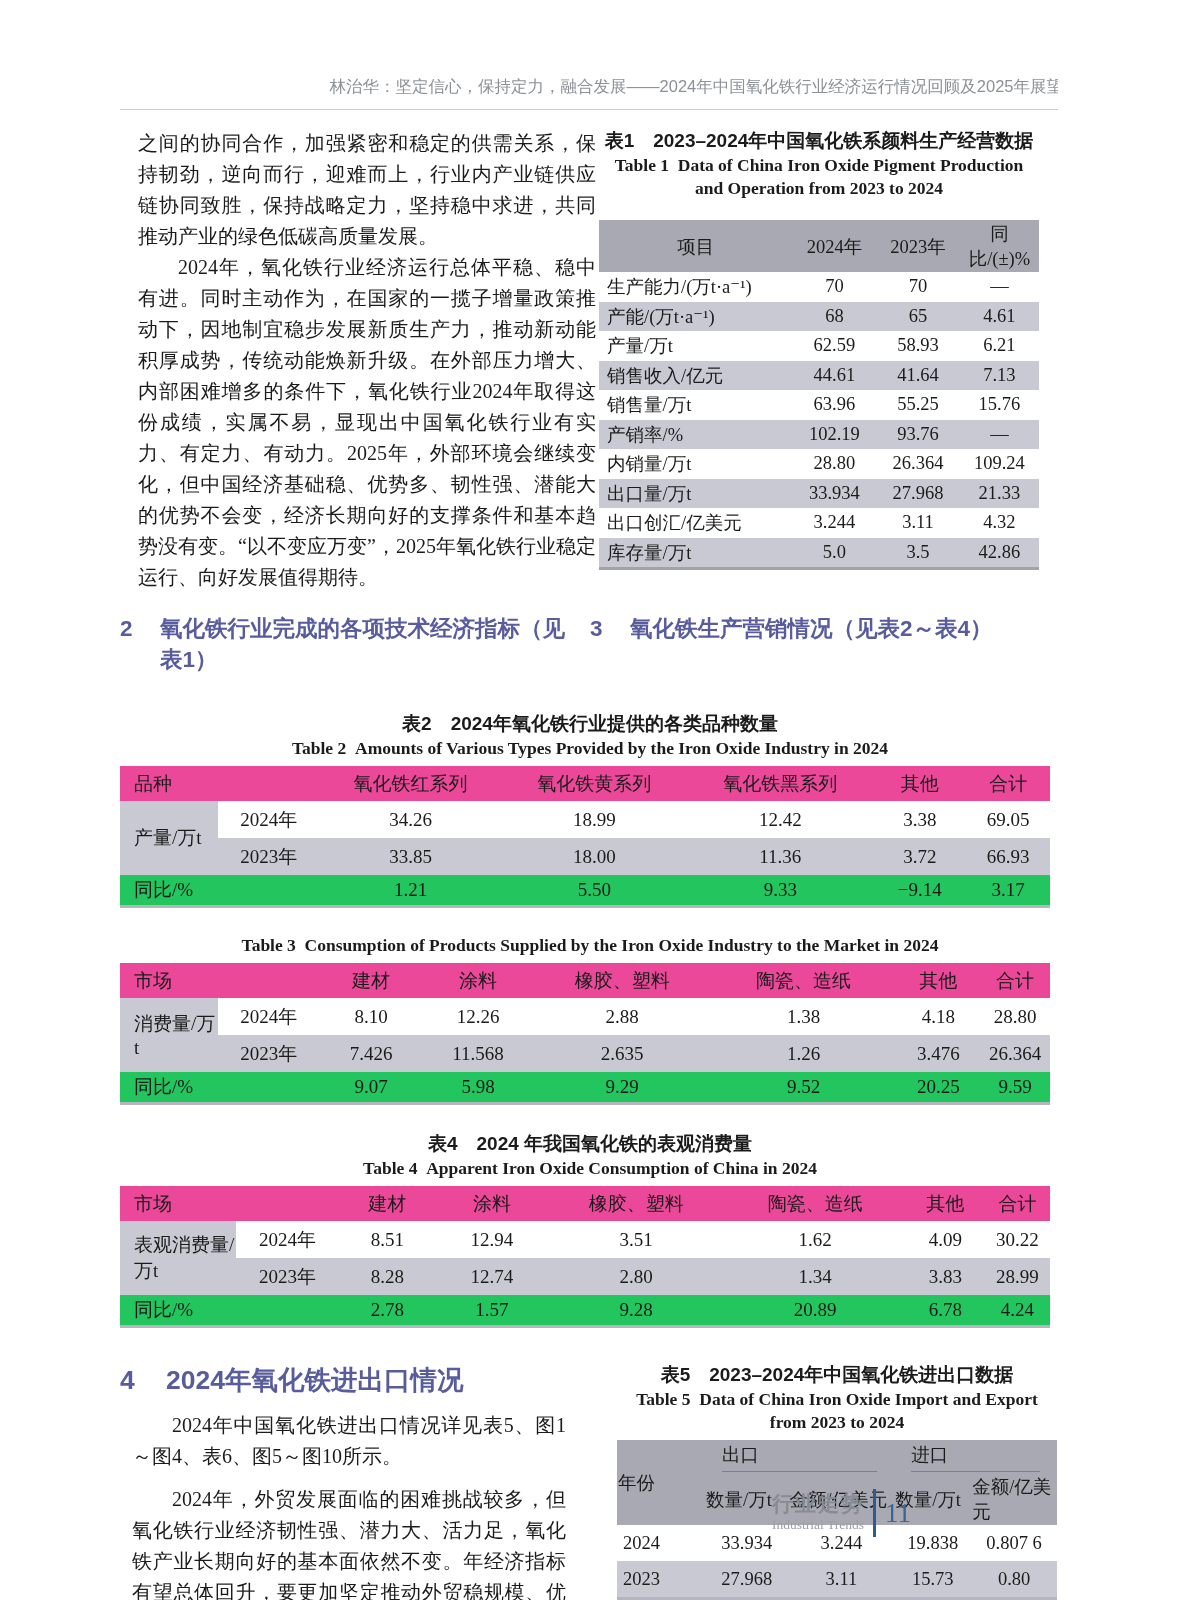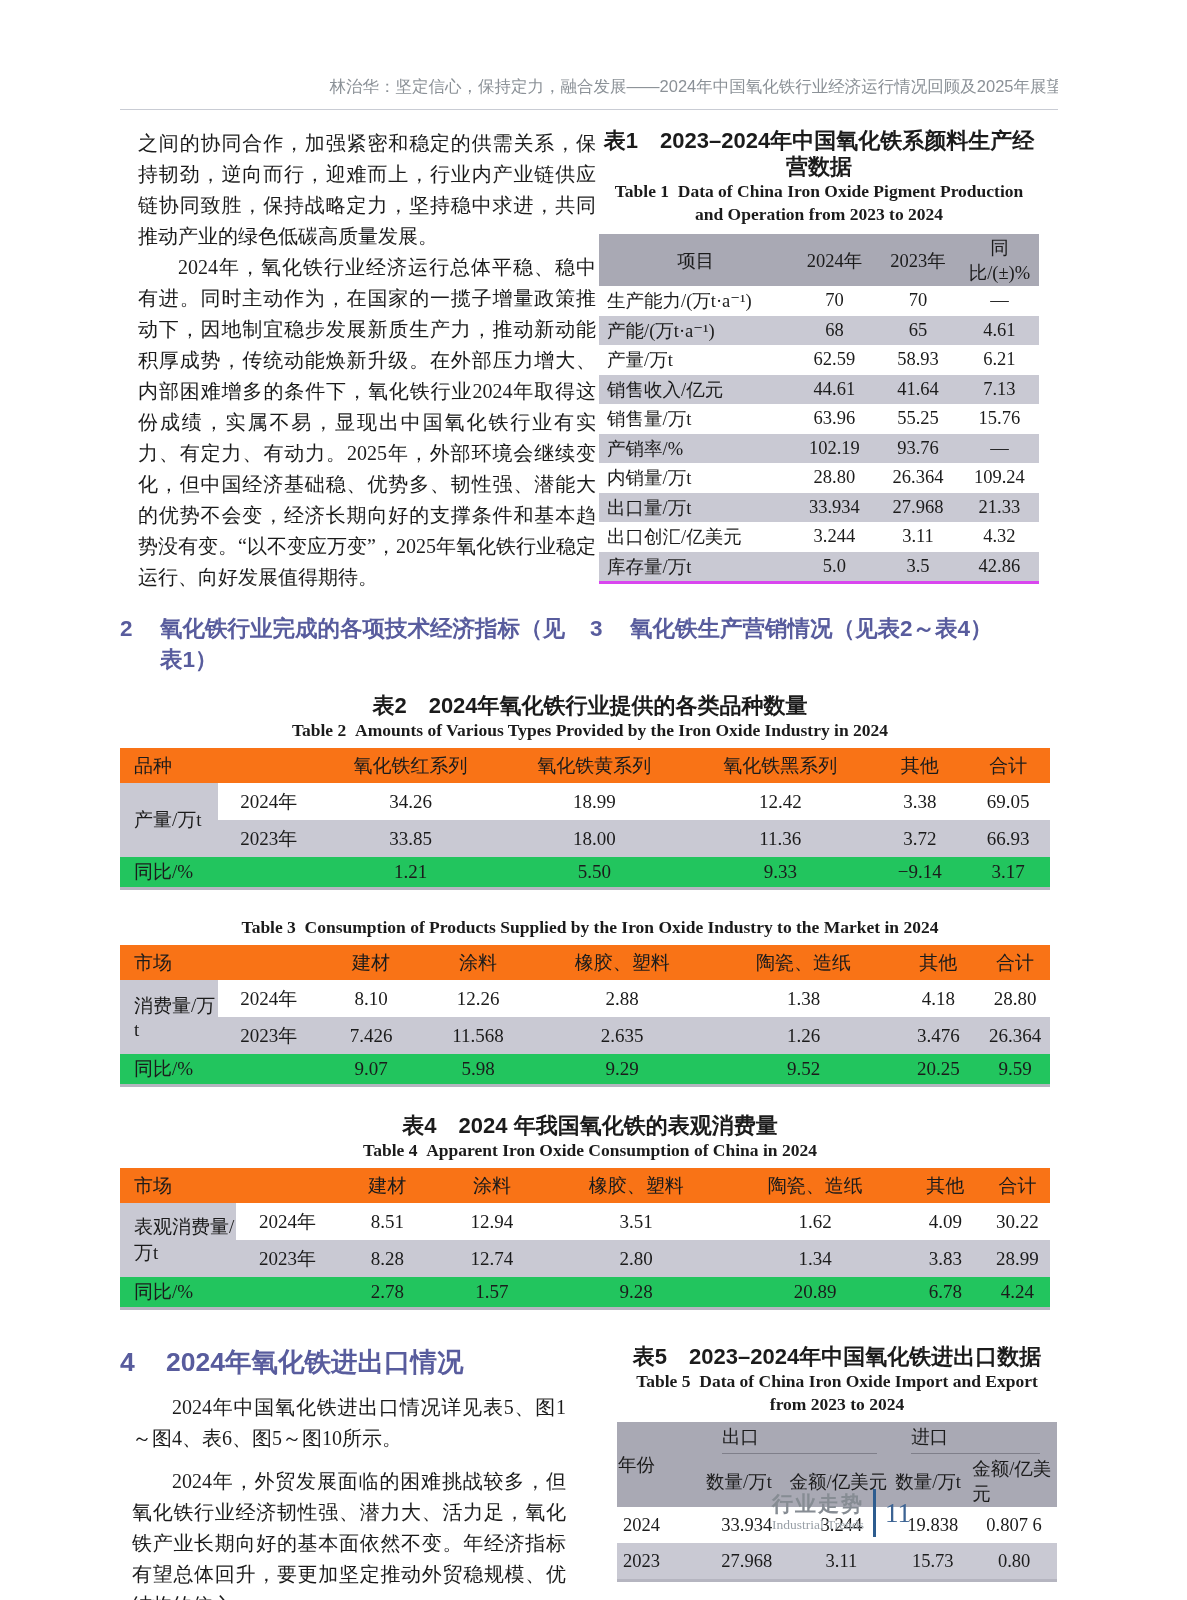--- a/index.html
+++ b/index.html
@@ -15,46 +15,46 @@
 
   
   .row-top{display:flex;justify-content:center;}
   .col-left{width:458px;font-size:20px;line-height:31px;text-align:justify;}
   .col-left p{margin:0;}
   .col-left p.indent{text-indent:2em;}
   .col-right{width:446px;}
 
   
   .cap-zh{font-family:"Liberation Sans","DejaVu Sans",sans-serif;font-weight:bold;
-          font-size:22px;text-align:center;line-height:26px;}
+          font-size:19px;text-align:center;line-height:26px;}
   .cap-en{font-weight:bold;font-size:17.5px;text-align:center;line-height:23px;}
 
   
   table{border-collapse:collapse;}
   th,td{font-weight:normal;}
 
   
-  .t1{width:440px;margin:8px auto 0 auto;font-size:18.5px;border-bottom:3px solid #d946ef;}
+  .t1{width:440px;margin:20px auto 0 auto;font-size:18.5px;border-bottom:3px solid #a3a3a3;}
   .t1 thead th{background:#a9a9b4;height:33px;text-align:center;}
   .t1 td{height:27.5px;text-align:center;}
   .t1 .left{text-align:left;padding-left:8px;}
   .t1 tbody tr:nth-child(even) td{background:#c9c9d3;}
 
   
   .sec-heads{display:flex;justify-content:space-between;margin-top:20px;}
   .sec-h{display:flex;font-family:"Liberation Sans","DejaVu Sans",sans-serif;
          font-weight:bold;color:#585c9d;font-size:22.5px;line-height:31px;}
   .sec-h .num{flex:none;width:40px;}
   .sec-h-left{width:458px;}
   .sec-h-right{width:470px;}
 
   
-  .tblock{margin-top:18px;}
+  .tblock{margin-top:36px;}
   .tw{width:930px;font-size:19px;border-bottom:3px solid #b5b5c0;margin-top:6px;}
-  .tw thead th{background:#f97316;height:33px;text-align:center;}
+  .tw thead th{background:#ec4899;height:33px;text-align:center;}
   .tw thead th.left{text-align:left;padding-left:14px;}
   .tw td{height:35px;text-align:center;}
   .tw td.rowlabel{background:#c9c9d3;text-align:left;padding-left:14px;}
   .tw tr.shade td{background:#c9c9d3;}
   .tw tr.yoy td{height:28px;background:#22c55e;}
   .tw td.left{text-align:left;padding-left:14px;}
 
   
   .row-bottom{display:flex;justify-content:space-between;margin-top:34px;}
   .s4-head{display:flex;font-family:"Liberation Sans","DejaVu Sans",sans-serif;

